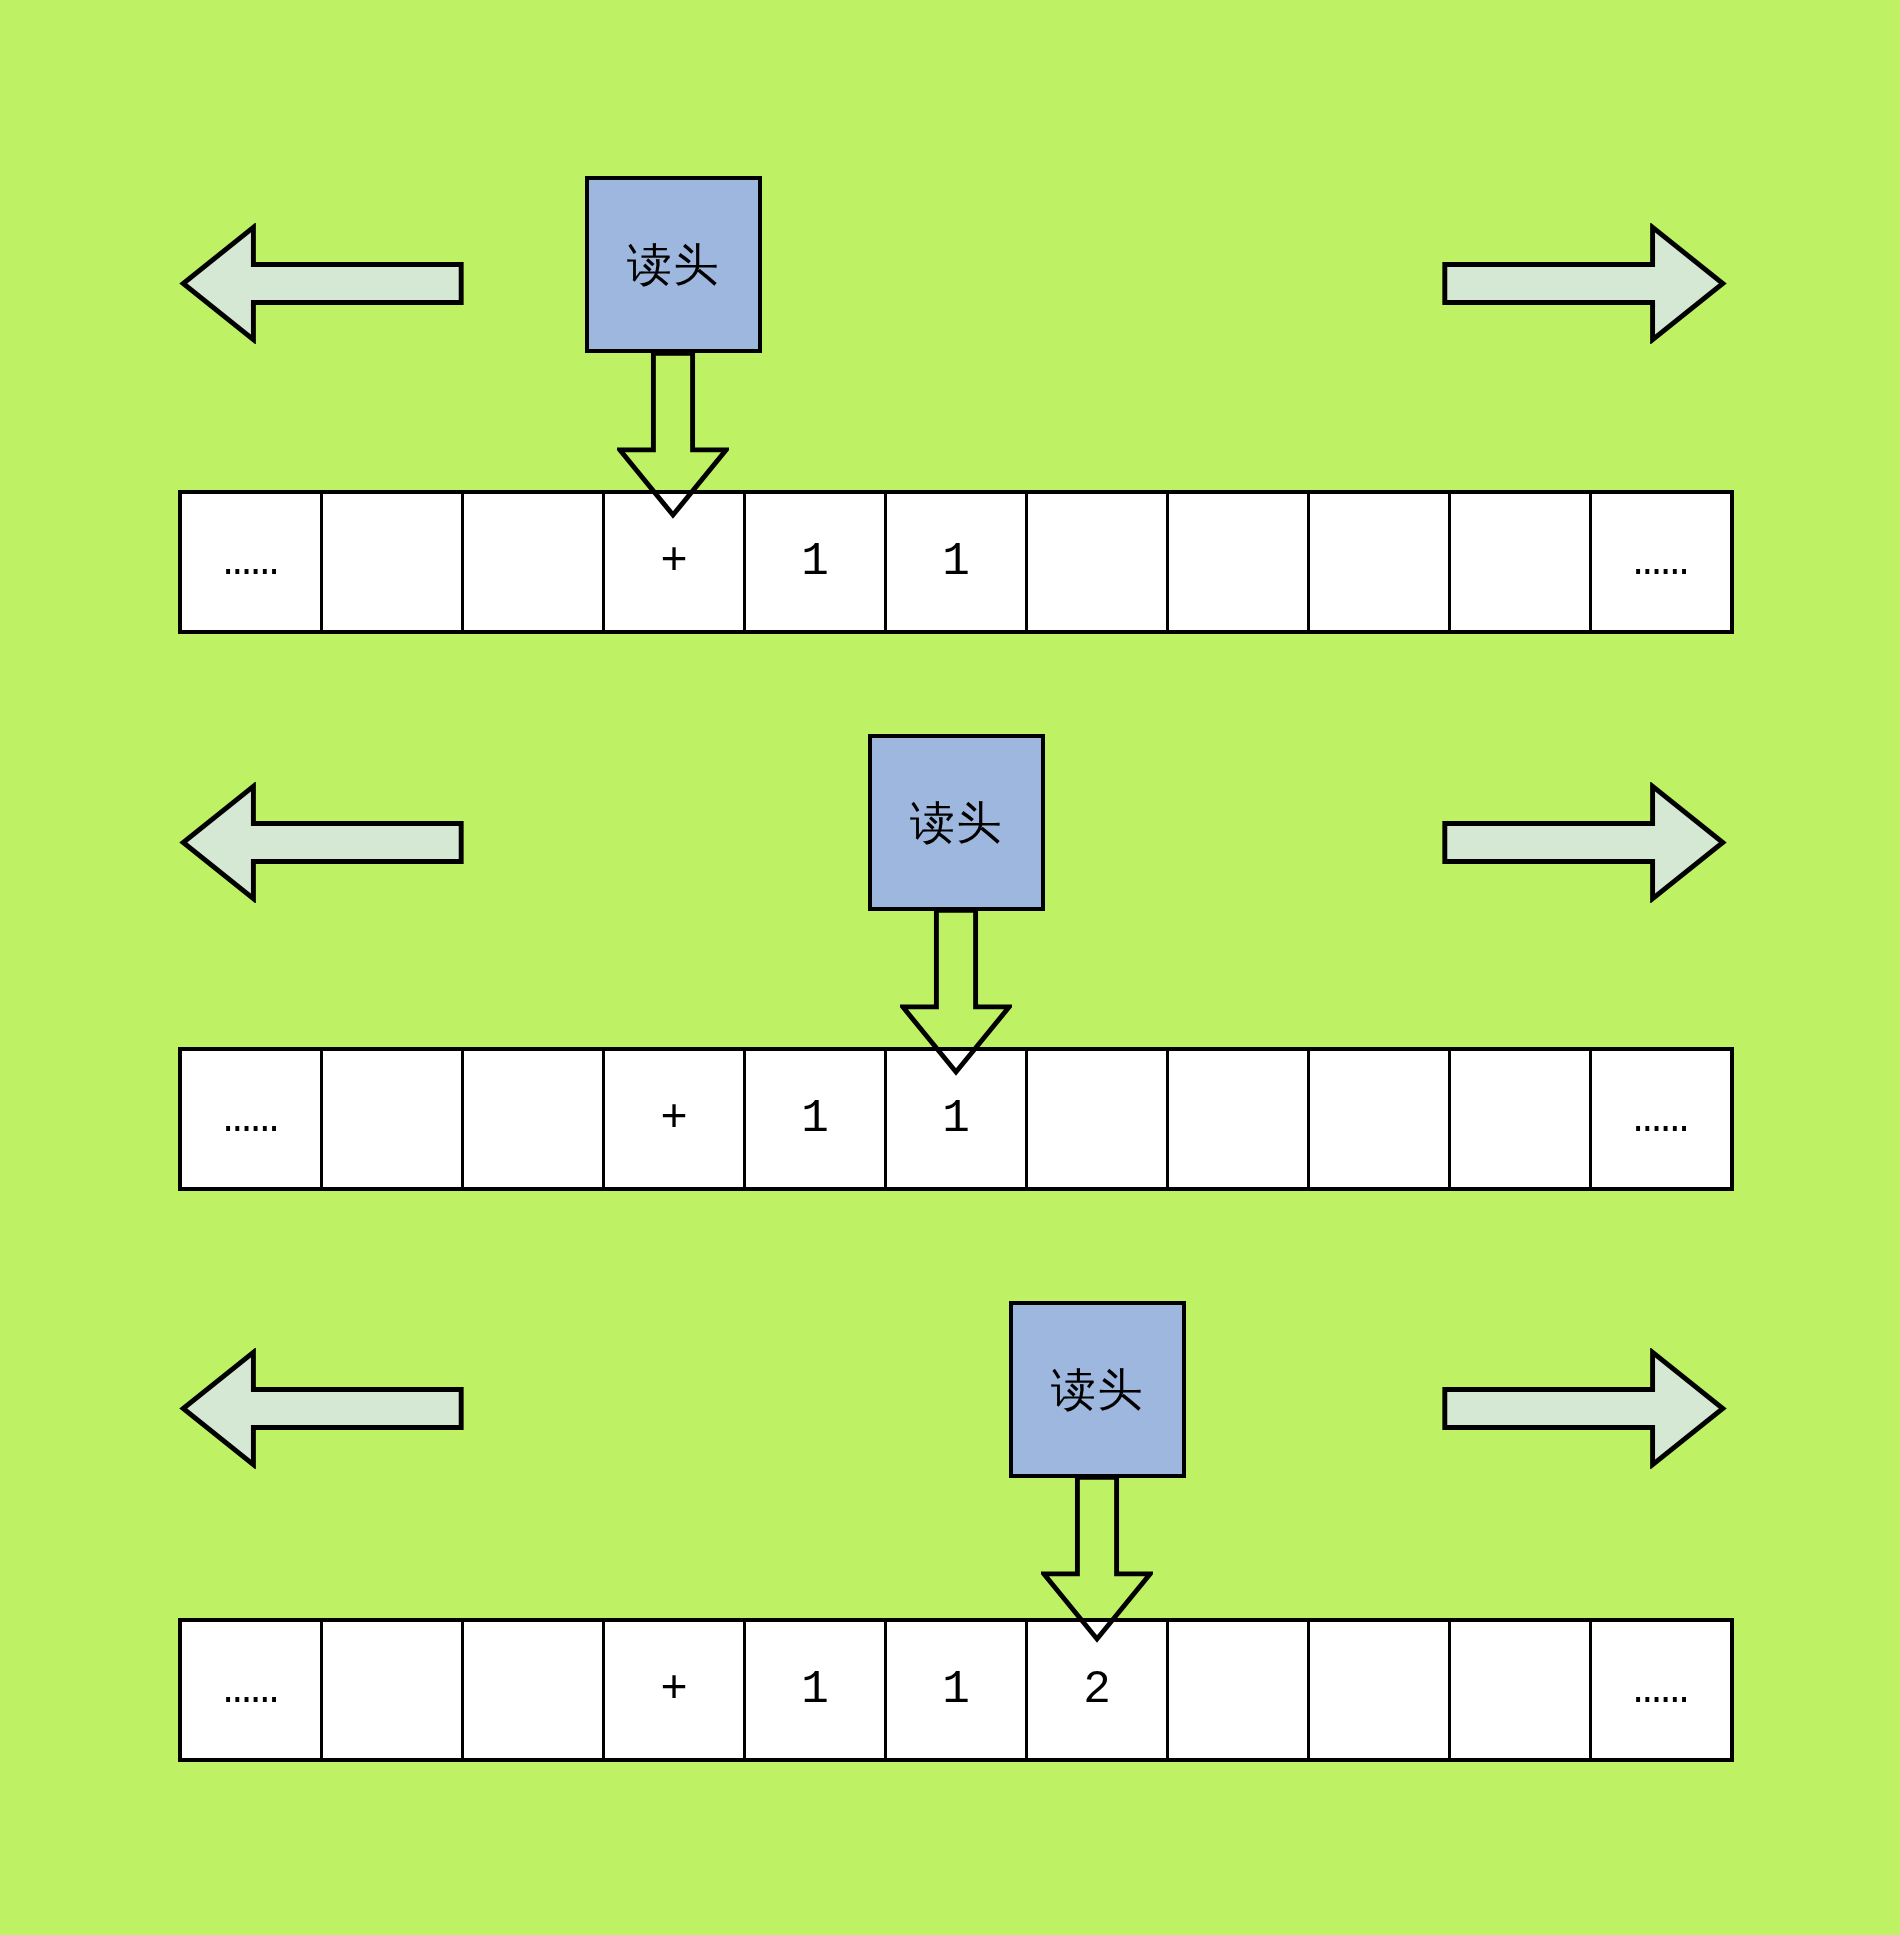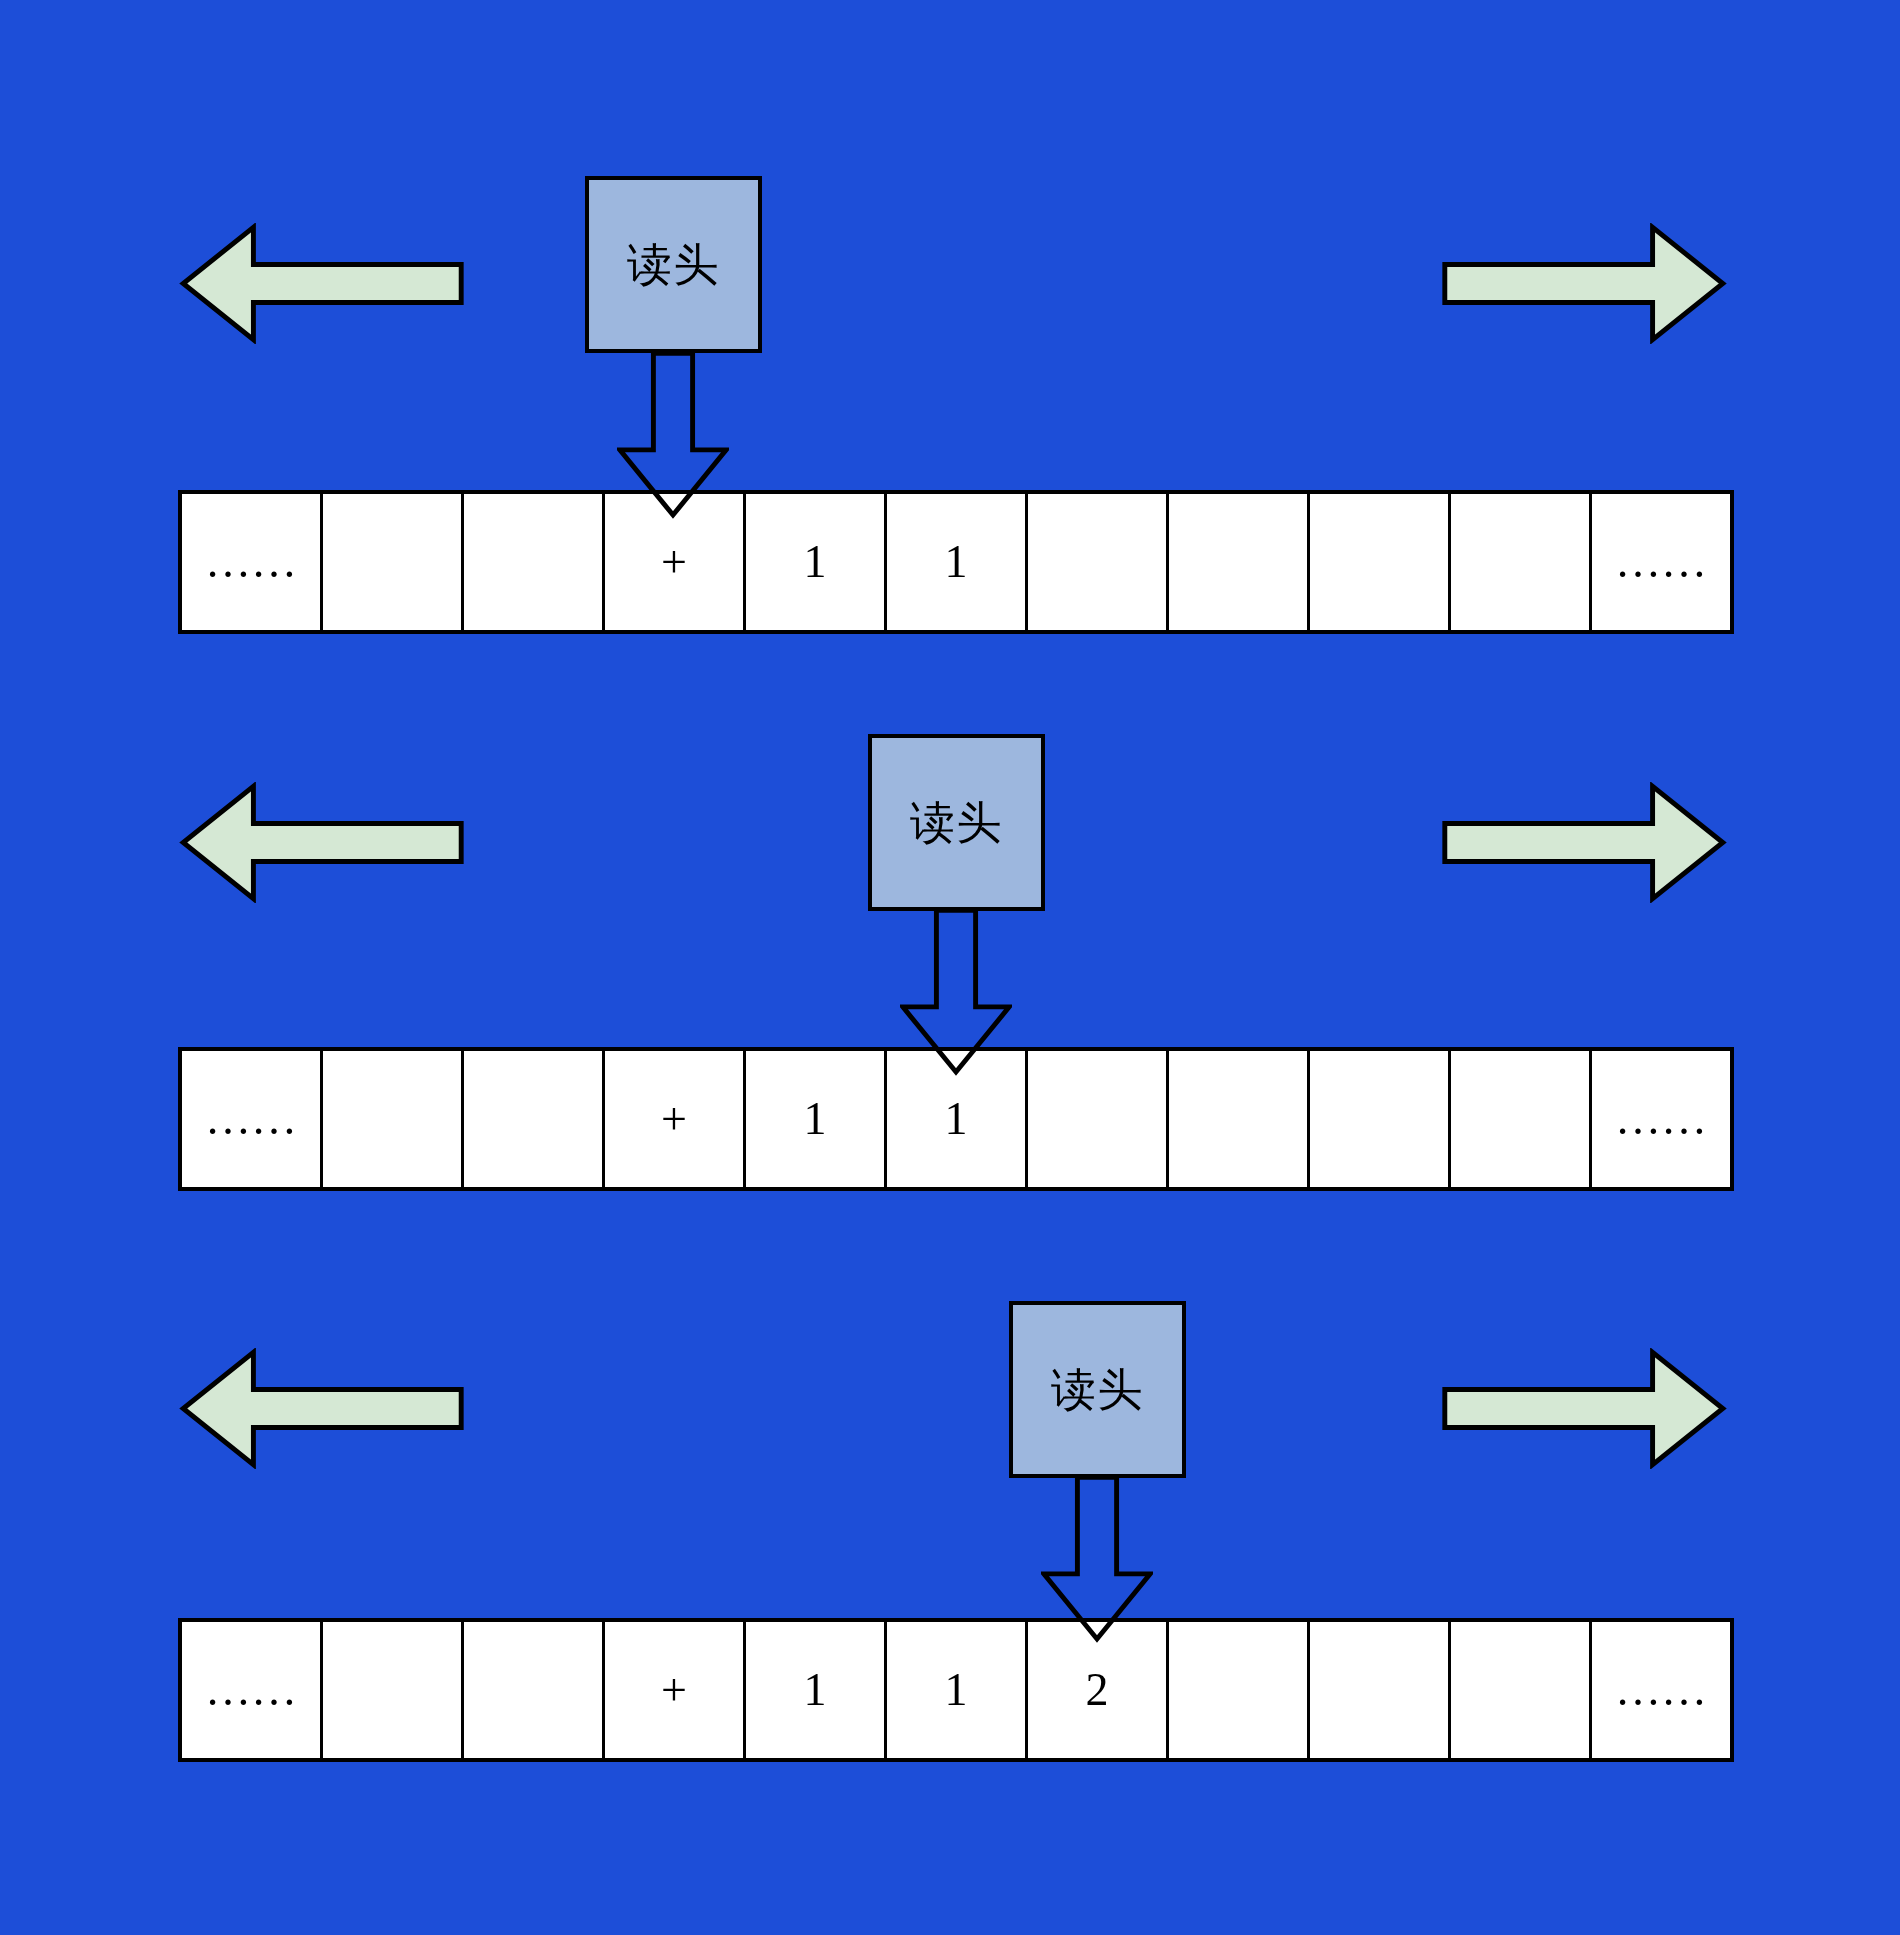--- a/index.html
+++ b/index.html
@@ -1,21 +1,21 @@
 <!DOCTYPE html>
 <html style="font-size:11.2px"><head>
 <meta charset="utf-8">
 <style>
   html,body{margin:0;padding:0;background:#f5f4f3;}
   .canvas{
     position:relative;
     width:1901px;
     height:1936px;
-    background:#1d4ed8;
-    font-family:Liberation Serif, serif;
+    background:#bef264;
+    font-family:Liberation Mono, monospace;
     overflow:hidden;
   }
   
   .tape{
     position:absolute;
     left:178px;
     width:1556px;
     height:144px;
     background:#ffffff;
     border:4.9px solid #000000;

